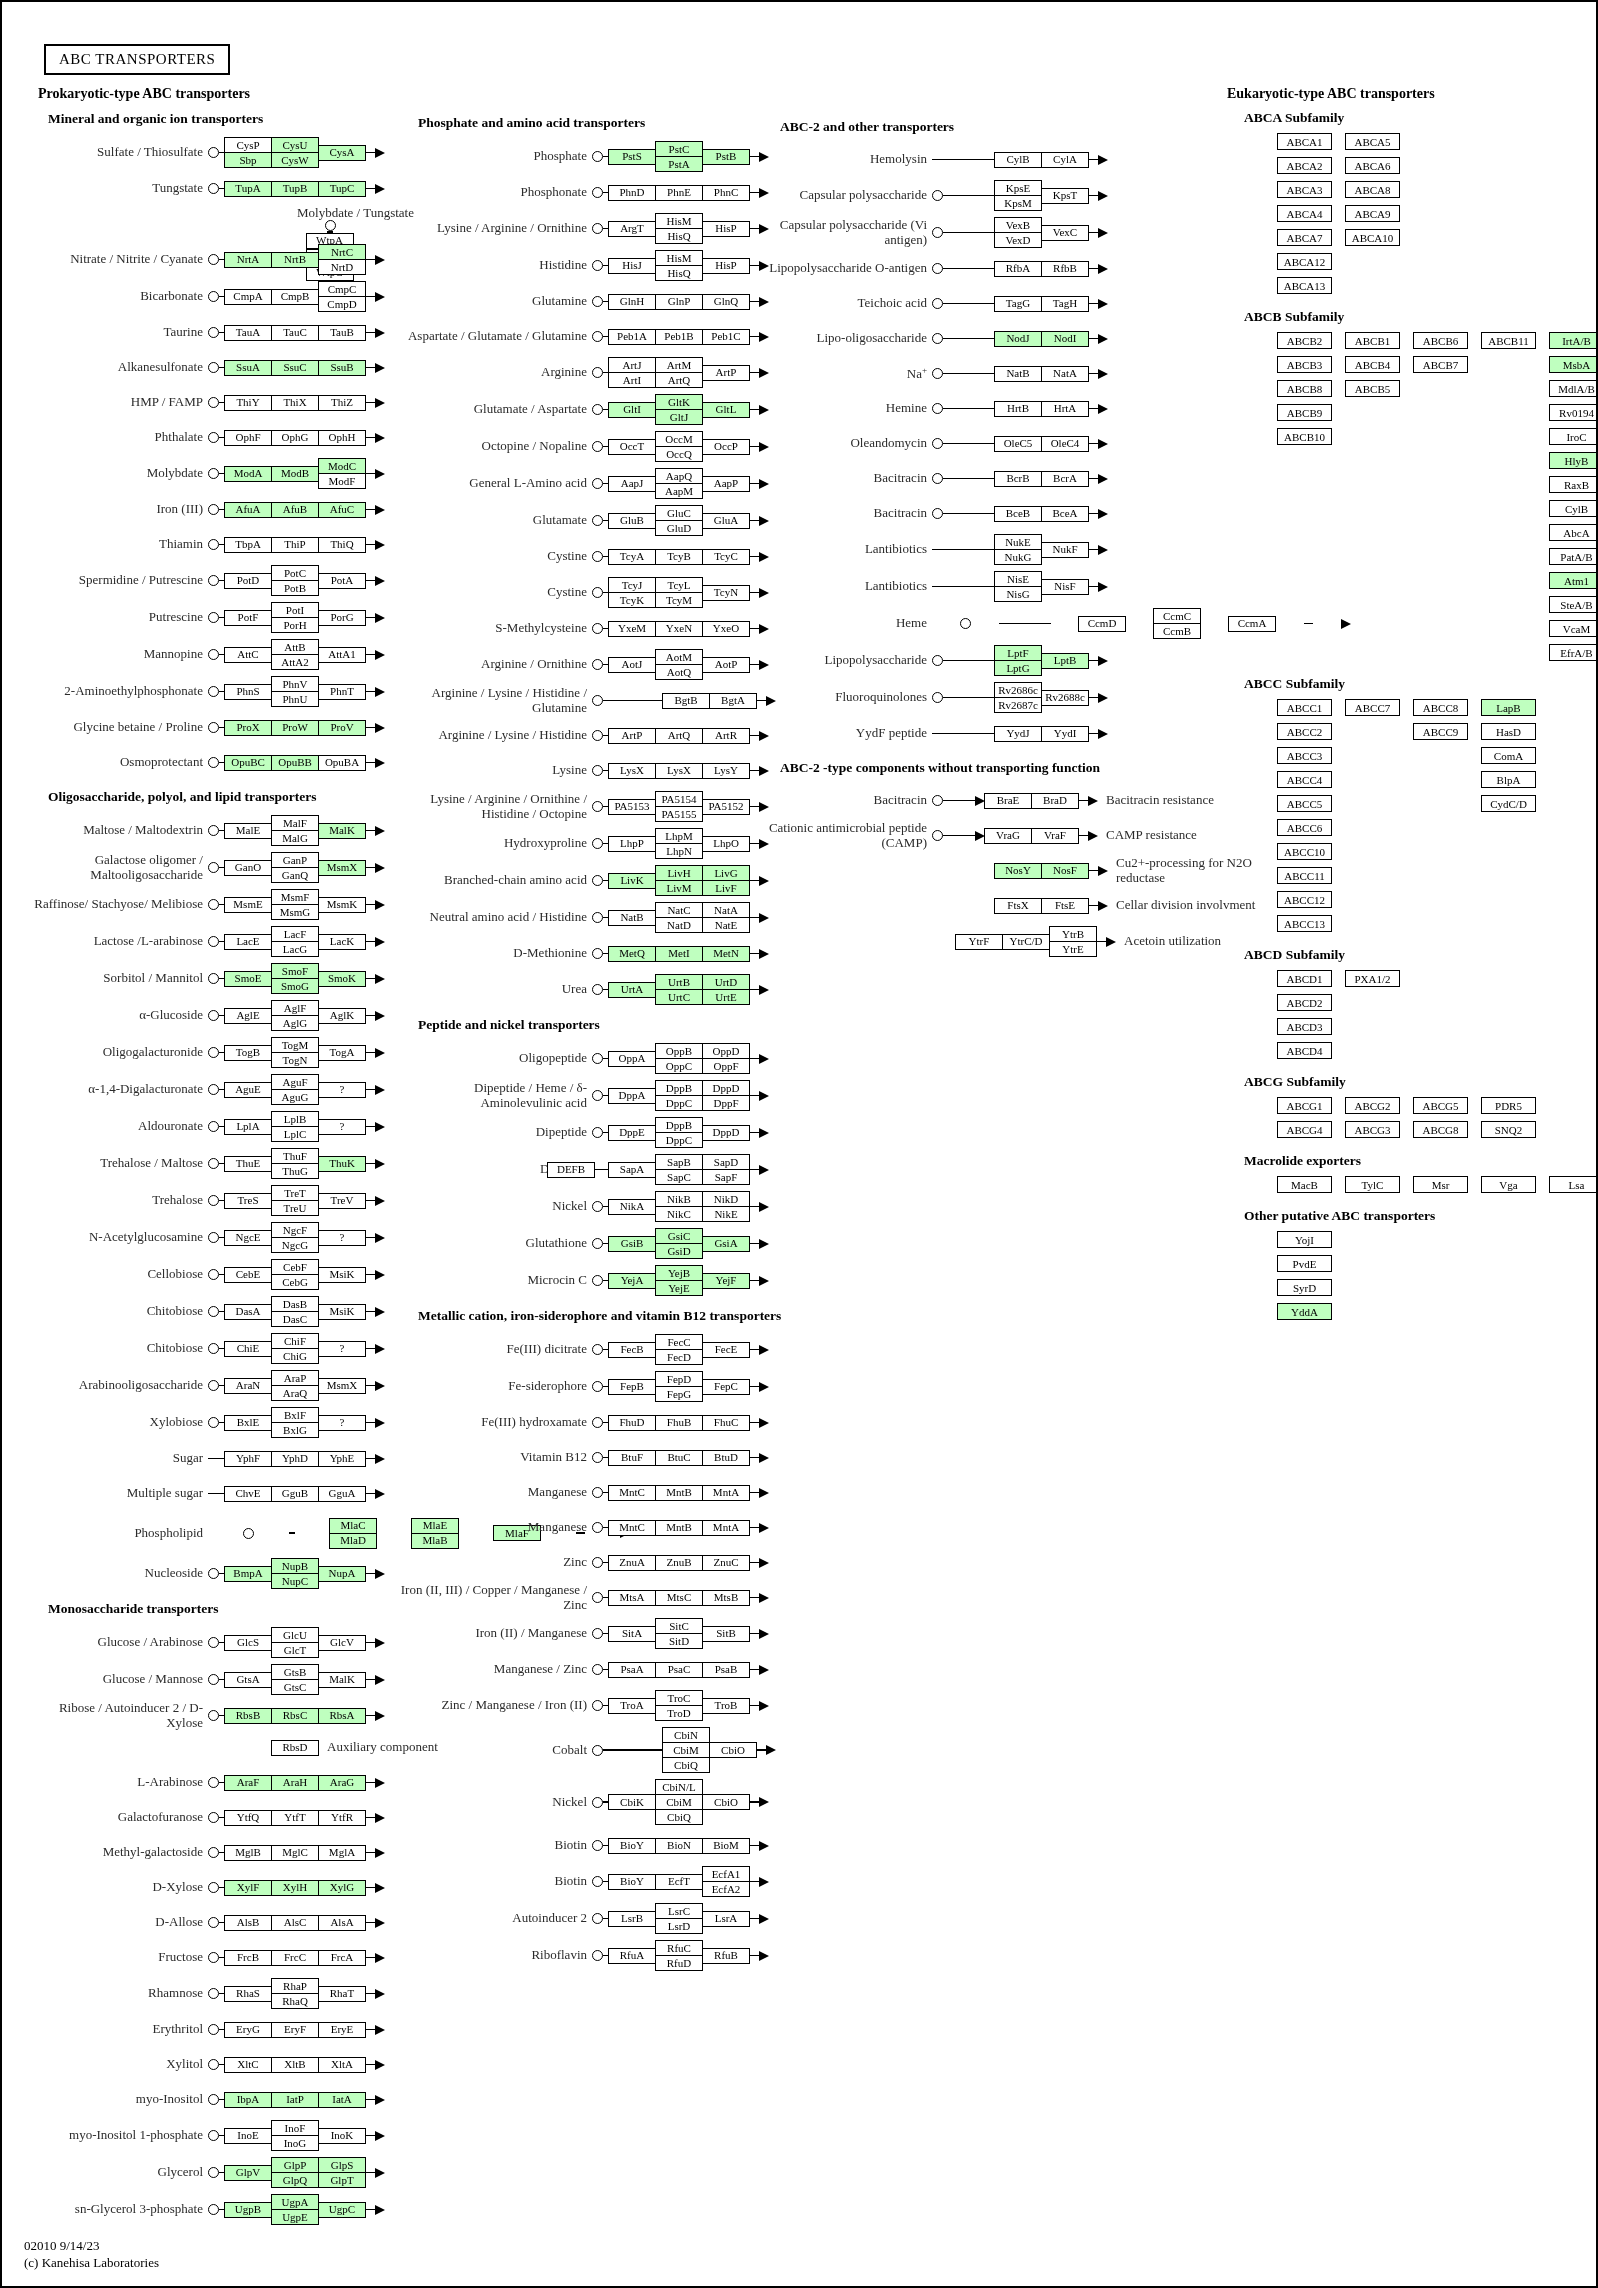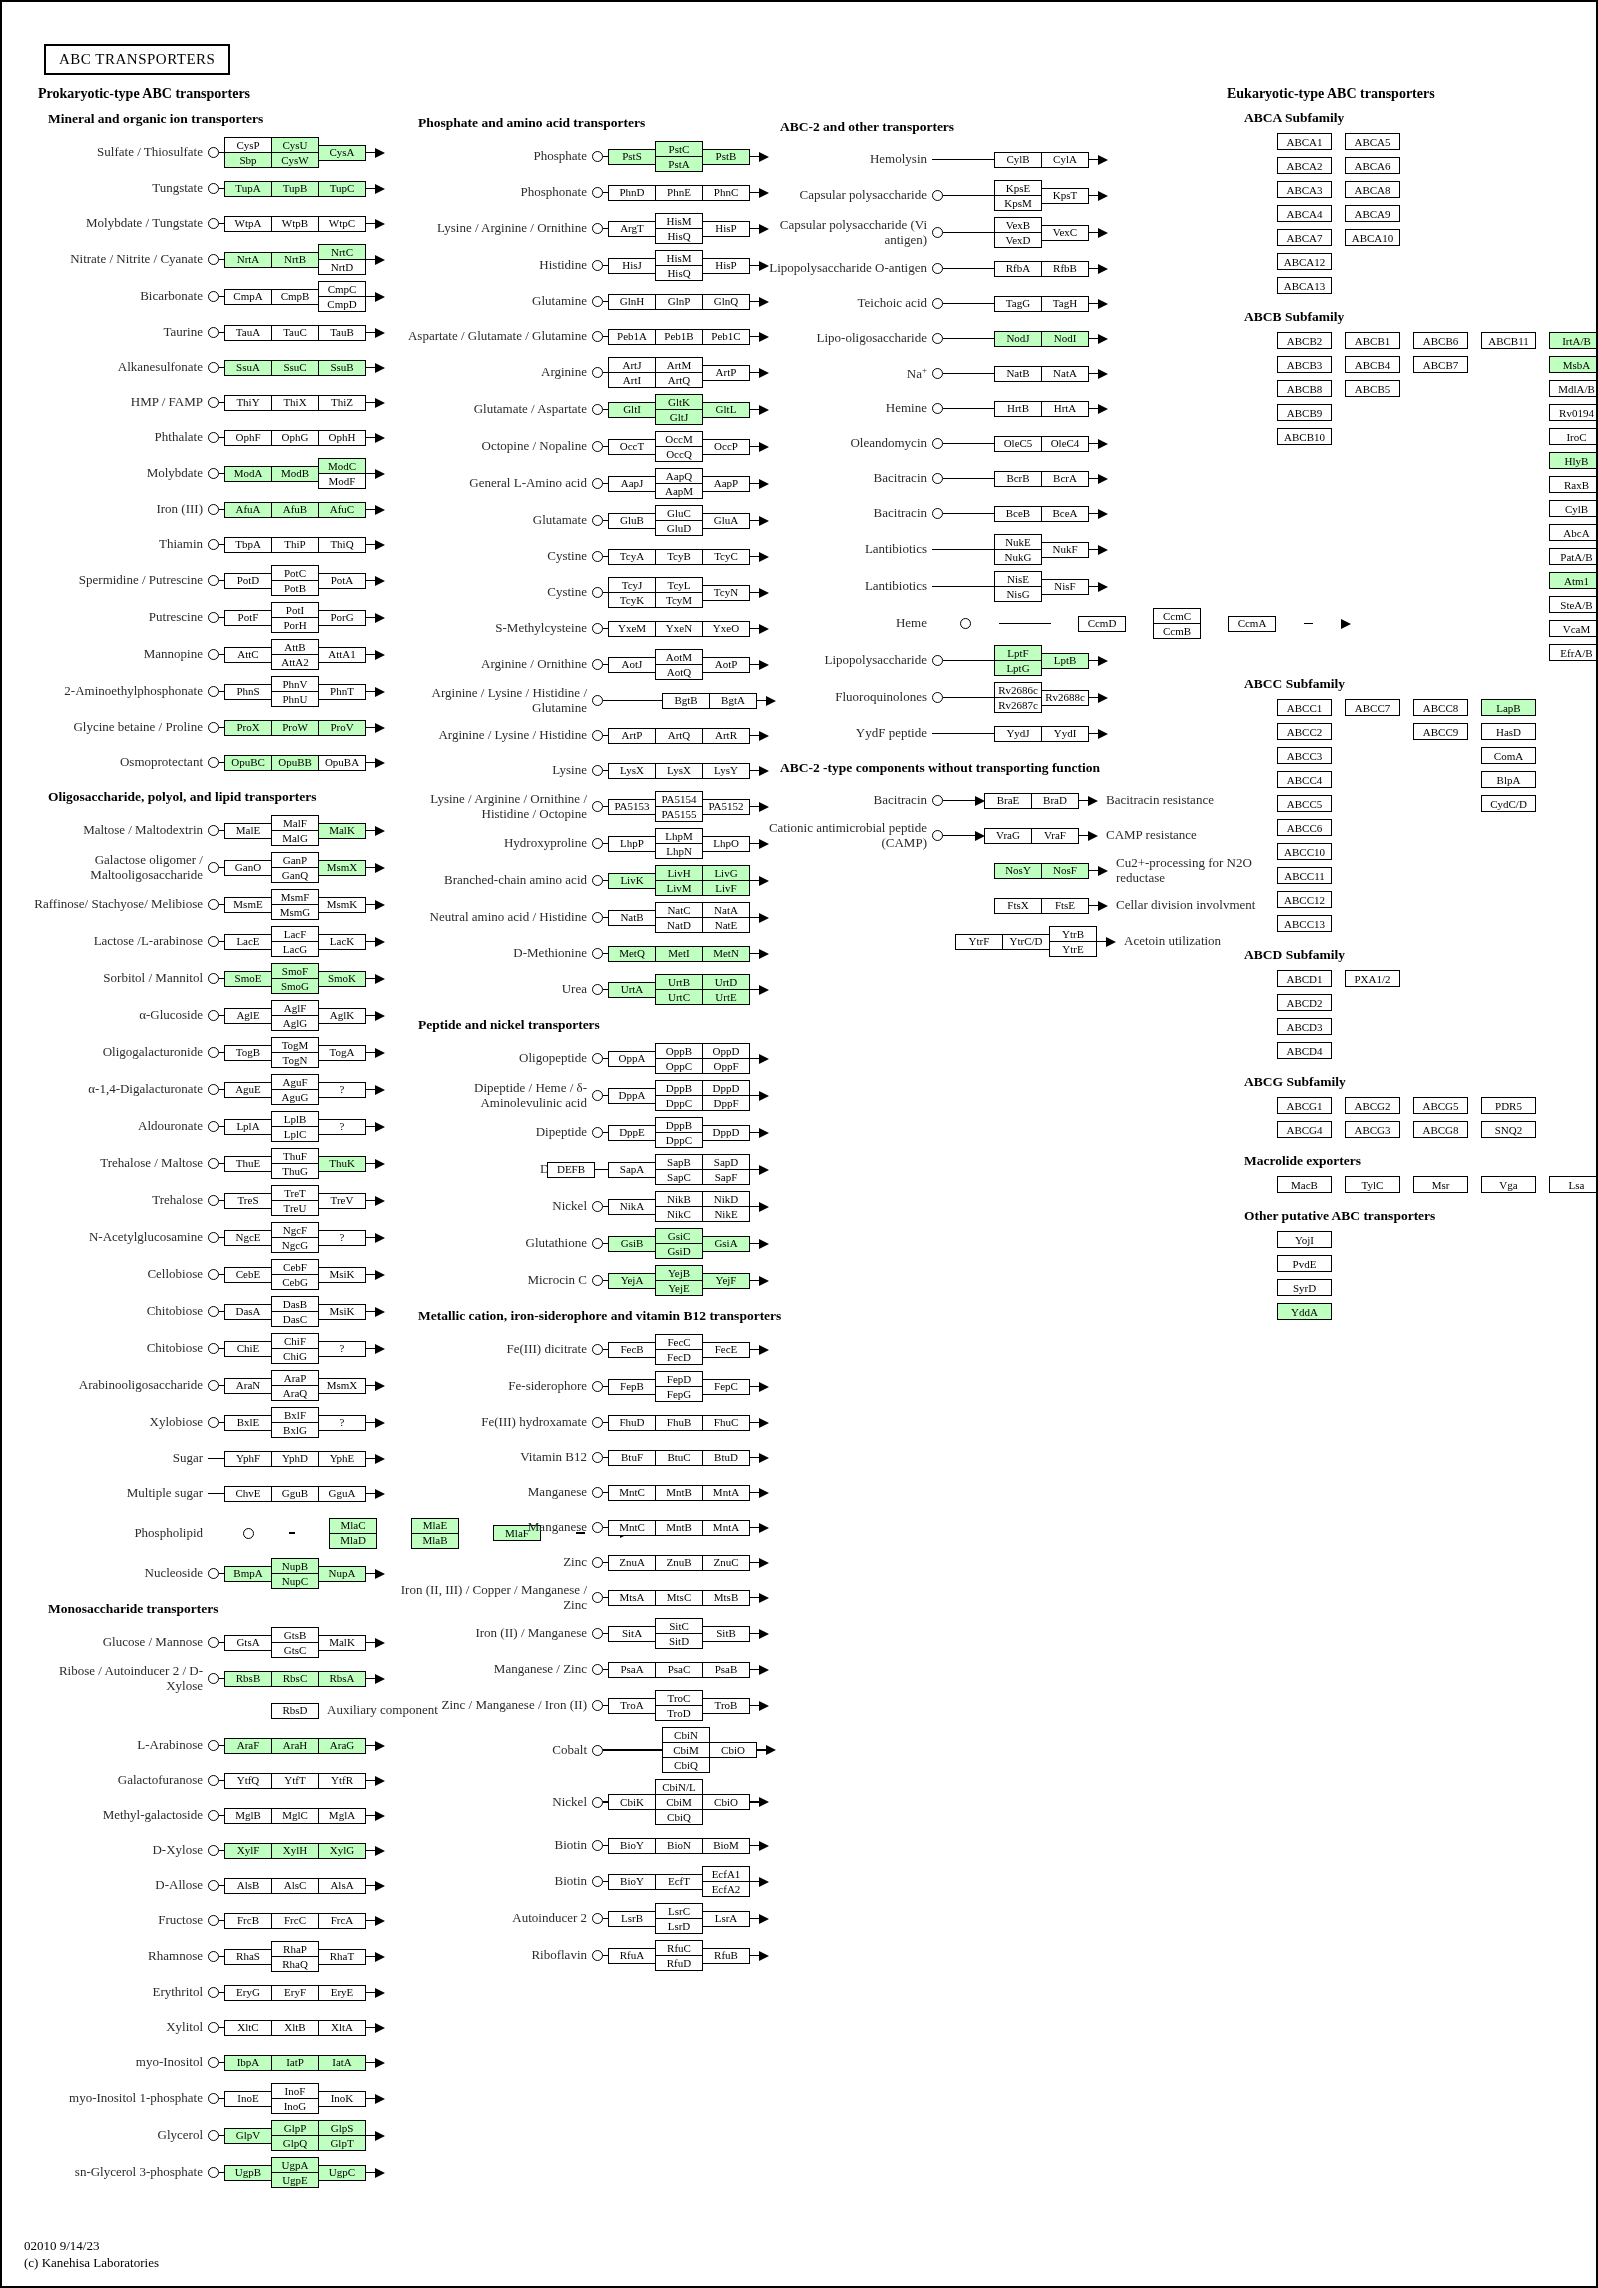--- a/index.html
+++ b/index.html
@@ -64,21 +64,21 @@
           </div>
           <div class="grp">
             <div class="gbox green">TupB</div>
           </div>
           <div class="grp">
             <div class="gbox green">TupC</div>
           </div>
           <div class="hline" style="width: 9px;"></div>
           <div class="ah"></div>
         </div>
-        <div class="t-row" style="height: 35px;">
+        <div class="t-row" style="height: 35px; flex-direction: column;">
           <div class="lab" style="width: 178px;">Molybdate / Tungstate</div>
           <div class="circ"></div>
           <div class="hline" style="width: 6px;"></div>
           <div class="grp">
             <div class="gbox">WtpA</div>
           </div>
           <div class="grp">
             <div class="gbox">WtpB</div>
           </div>
           <div class="grp">
@@ -683,20 +683,37 @@
             <div class="gbox green">NupB</div>
             <div class="gbox green">NupC</div>
           </div>
           <div class="grp">
             <div class="gbox green">NupA</div>
           </div>
           <div class="hline" style="width: 9px;"></div>
           <div class="ah"></div>
         </div>
         <div class="sec-h">Monosaccharide transporters</div>
+        <div class="t-row" style="height: 37px;">
+          <div class="lab" style="width: 178px;">Glucose / Arabinose</div>
+          <div class="circ"></div>
+          <div class="hline" style="width: 6px;"></div>
+          <div class="grp">
+            <div class="gbox">GlcS</div>
+          </div>
+          <div class="grp">
+            <div class="gbox">GlcU</div>
+            <div class="gbox">GlcT</div>
+          </div>
+          <div class="grp">
+            <div class="gbox">GlcV</div>
+          </div>
+          <div class="hline" style="width: 9px;"></div>
+          <div class="ah"></div>
+        </div>
         <div class="t-row" style="height: 37px;">
           <div class="lab" style="width: 178px;">Glucose / Mannose</div>
           <div class="circ"></div>
           <div class="hline" style="width: 6px;"></div>
           <div class="grp">
             <div class="gbox">GtsA</div>
           </div>
           <div class="grp">
             <div class="gbox">GtsB</div>
             <div class="gbox">GtsC</div>

